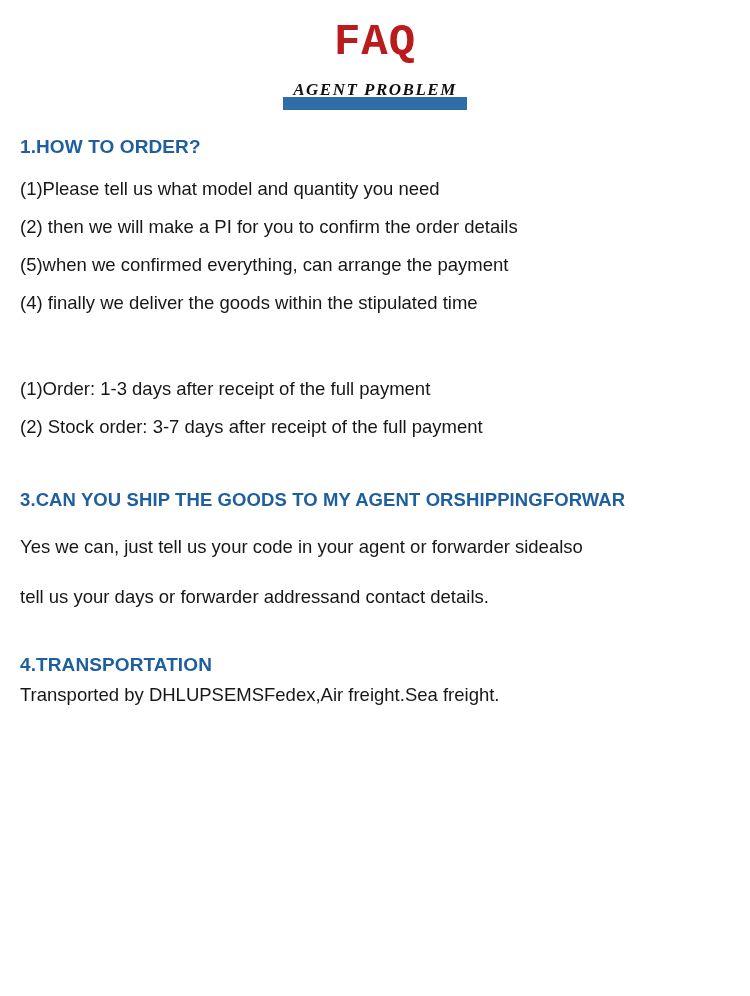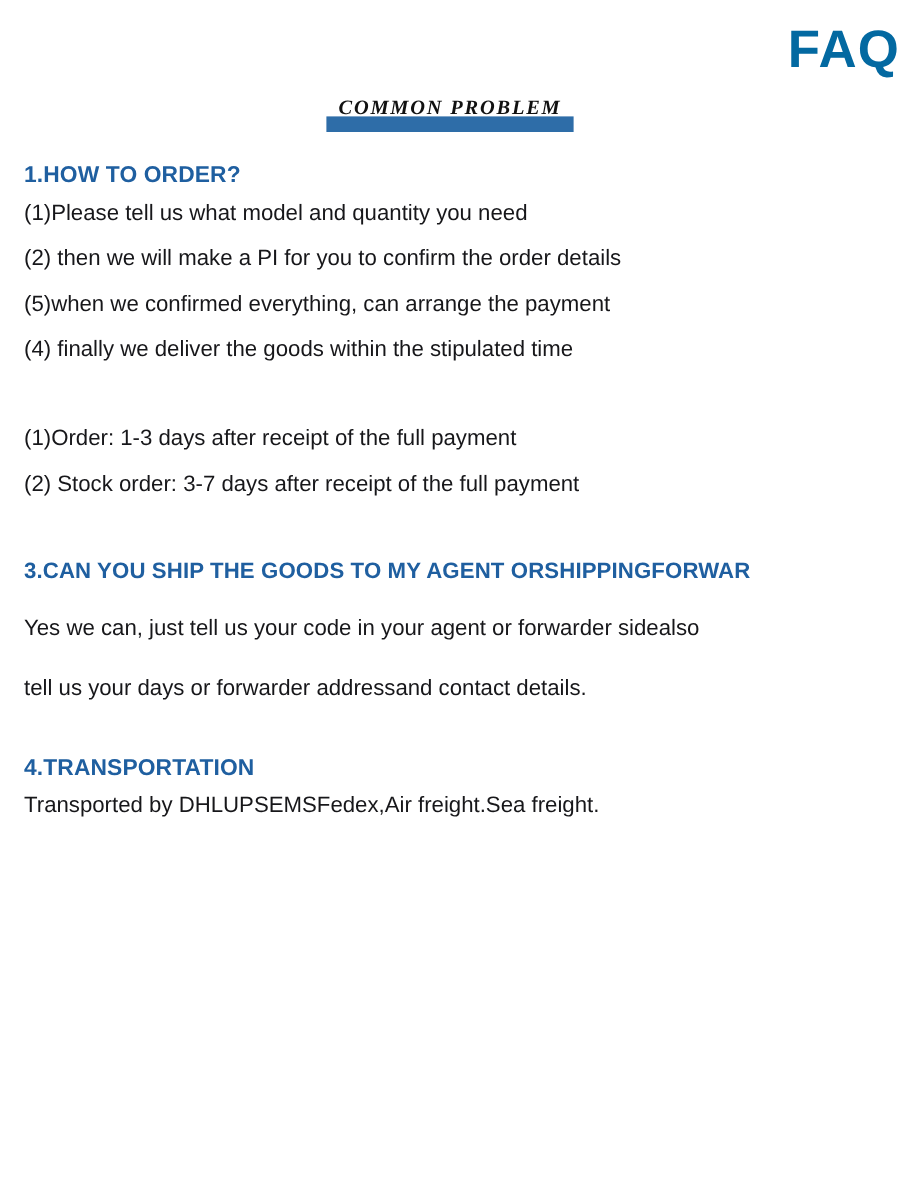--- a/index.html
+++ b/index.html
@@ -21,28 +21,27 @@
     position: relative;
     box-sizing: border-box;
   }
 
   
   .header {
     text-align: center;
     padding-top: 18px;
   }
   .faq-title {
-    font-family: Liberation Sans, sans-serif;
+    font-family: Liberation Mono, monospace;
     font-weight: bold;
     font-size: 44px;
     letter-spacing: 1px;
-    color: #0369a1;
+    color: #b91c1c;
     line-height: 1.1;
     margin: 0;
-    text-align: right;
   }
   .subtitle-wrap {
     position: relative;
     display: inline-block;
     margin-top: 14px;
   }
   .subtitle-text {
     position: relative;
     z-index: 2;
     font-family: "Liberation Serif", serif;
@@ -84,40 +83,40 @@
     display: block;
     padding-left: 22px;
   }
   .answer {
     font-size: 18.5px;
     line-height: 1.62;
     color: #17171a;
     margin: 0;
     font-weight: 400;
   }
-  .block-1 .answer { }
+  .block-1 .answer { margin-top: 12px; }
   .block-1 .answer + .answer { margin-top: 8px; }
 
   .section { margin-bottom: 0; }
   .gap-big { height: 44px; }
   .gap-mid { height: 38px; }
 
   .para { margin-top: 18px; }
   .para-line { display: block; }
   .para-line + .para-line { margin-top: 20px; }
 </style>
 </head>
 <body>
 
 <div class="page">
 
   <div class="header">
     <h1 class="faq-title">FAQ</h1>
     <div class="subtitle-wrap">
-      <span class="subtitle-text">COMMON PROBLEM</span>
+      <span class="subtitle-text">AGENT PROBLEM</span>
       <span class="subtitle-bar" style="background: rgb(46, 109, 168);"></span>
     </div>
   </div>
 
   <div class="content">
 
     <div class="section block-1">
       <p class="q-heading" style="color: rgb(31, 95, 160);">1.HOW TO ORDER?</p>
       <p class="answer">(1)Please tell us what model and quantity you need</p>
       <p class="answer">(2) then we will make a PI for you to confirm the order details</p>

